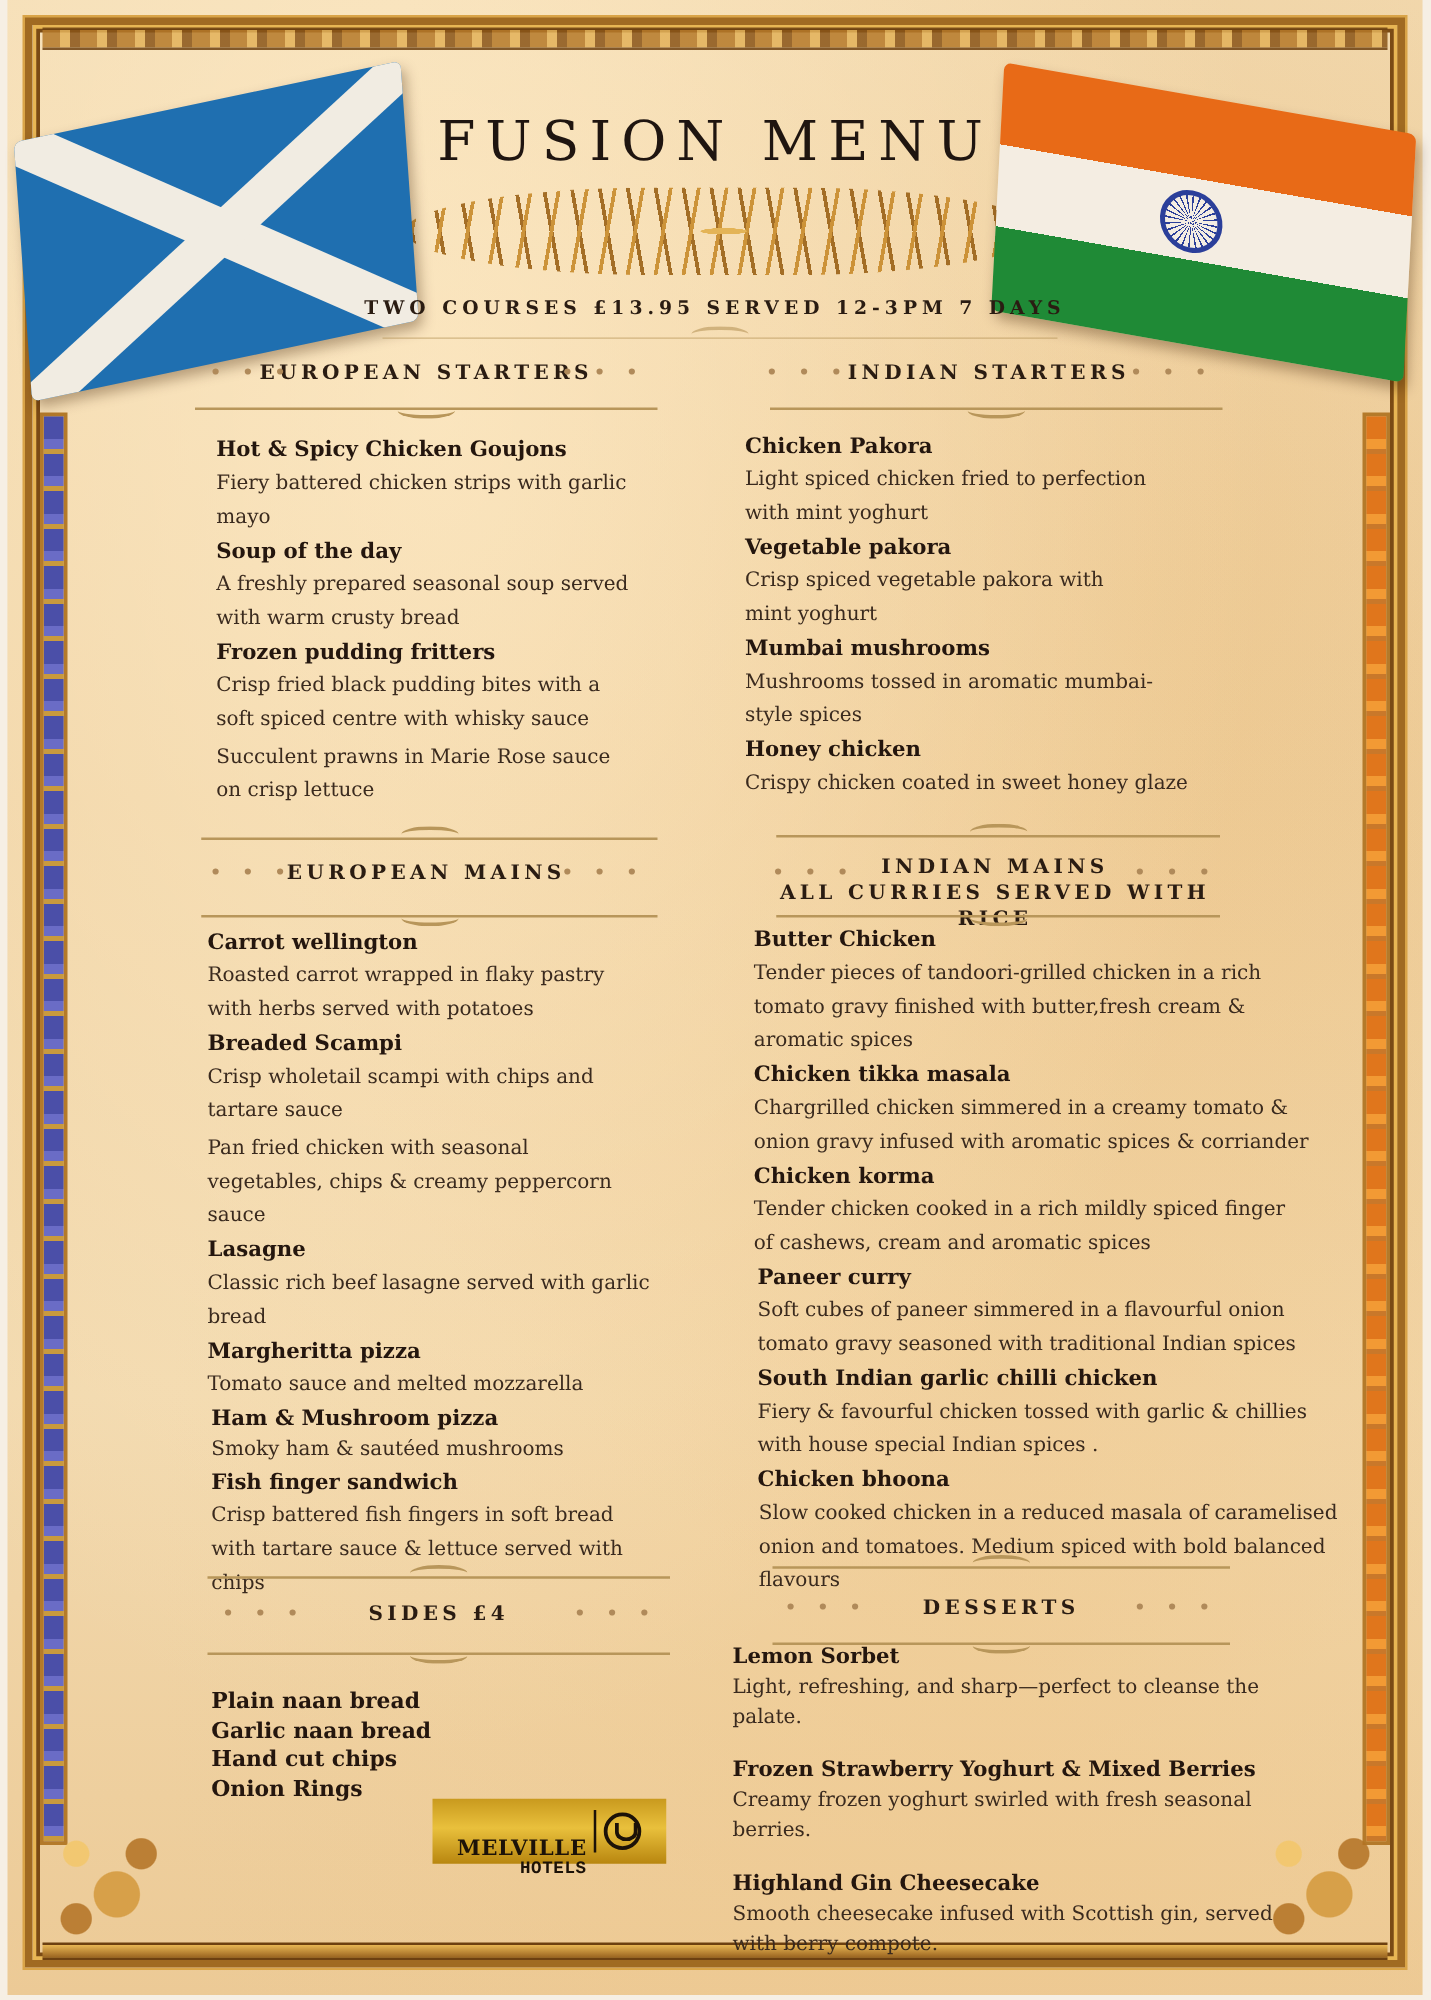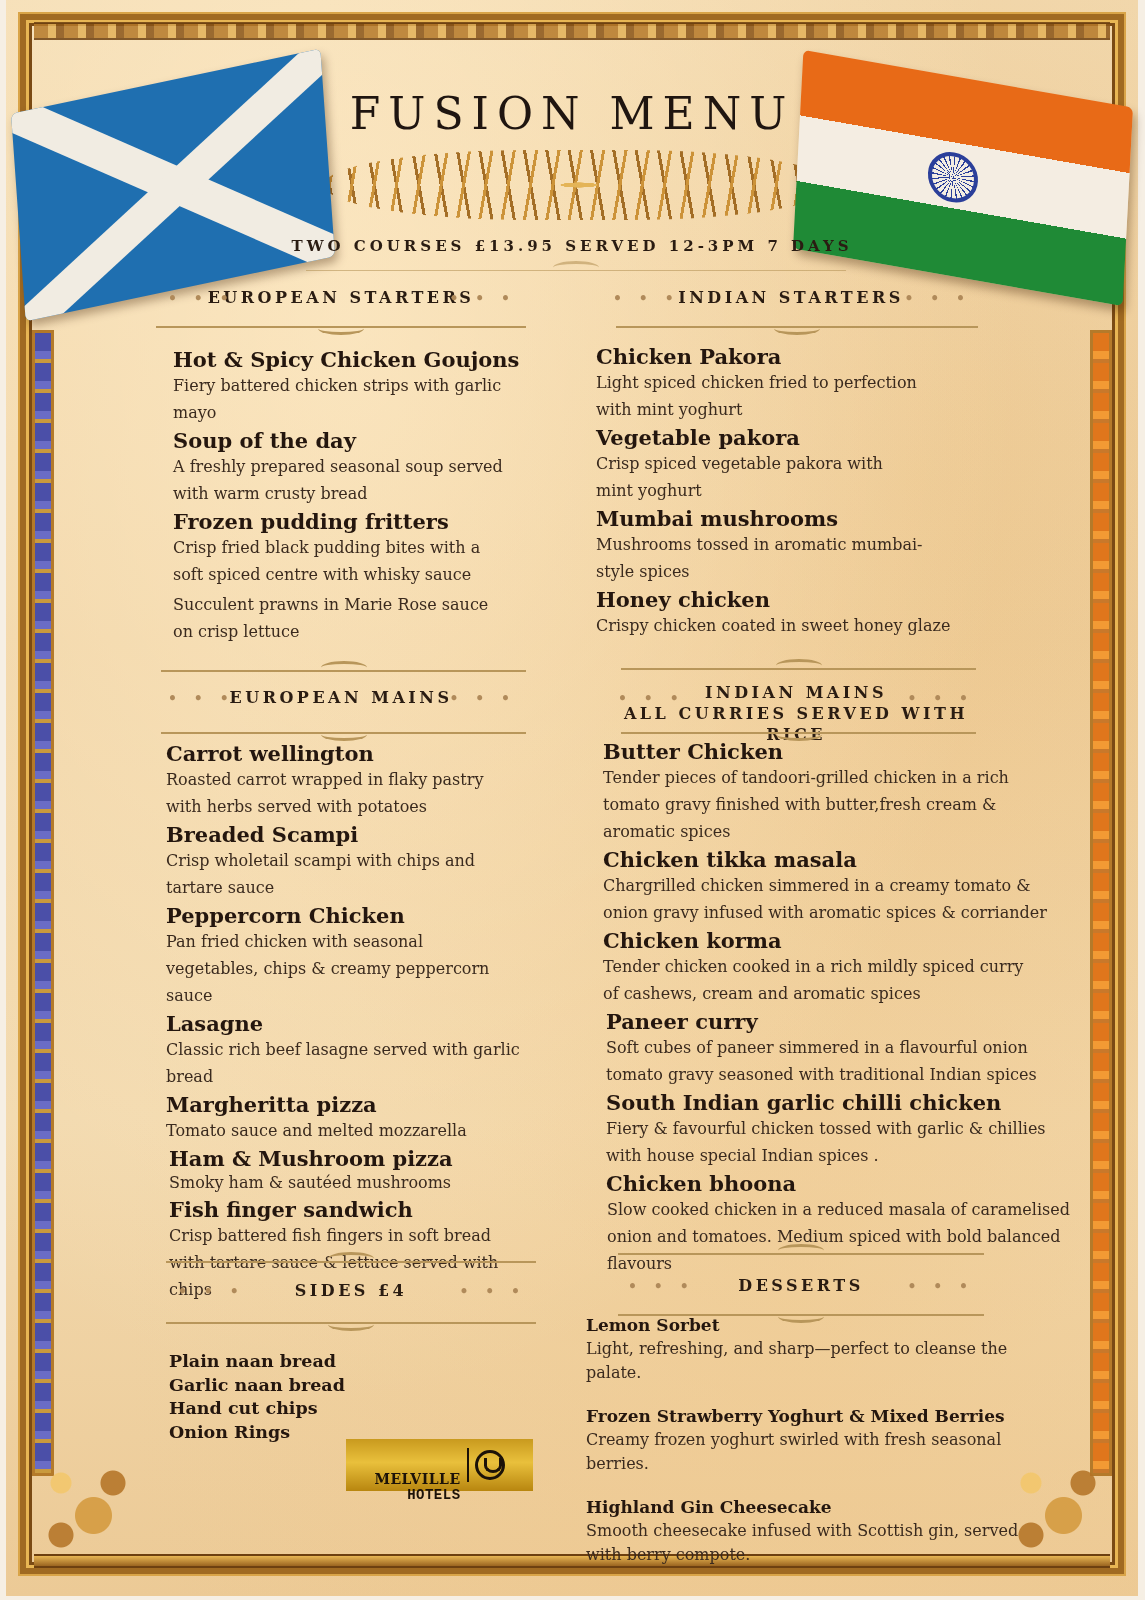--- a/index.html
+++ b/index.html
@@ -107,34 +107,34 @@
     position: absolute; height: 2px; background: #b8965a;
   }
   .rule::after {
     content: ""; position: absolute; left: 50%; top: -4px; width: 46px; height: 10px; margin-left: -23px;
     border-radius: 0 0 50% 50%; border-bottom: 3px solid #b8965a;
   }
   .rule.up::after { top: -9px; border-bottom: none; border-top: 3px solid #b8965a; border-radius: 50% 50% 0 0; }
 
   
   .col { position: absolute; }
-  .item-name { font-weight: bold; font-size: 21px; line-height: 24px; color: #24160e; }
+  .item-name { font-weight: bold; font-size: 17px; line-height: 24px; color: #24160e; }
   .item-desc { font-size: 16px; line-height: 27px; color: #3a2a1e; margin-bottom: 3px; }
   .sides .item-name { font-size: 17.5px; line-height: 23.5px; }
   .desserts .item-name { font-size: 17px; line-height: 23px; }
   .desserts .item-desc { font-size: 16px; line-height: 24px; margin-bottom: 20px; }
 
   
   .logo {
     position: absolute; left: 340px; top: 1439px; width: 187px; height: 52px;
     background: linear-gradient(180deg, #c99a1e, #e9c03c 45%, #b8860f);
     display: flex; align-items: center; justify-content: center; gap: 6px;
   }
   .logo-text { text-align: right; font-family: "DejaVu Serif", serif; font-weight: bold; color: #1c1208; line-height: 16px; }
-  .logo-text .l1 { font-size: 14px; letter-spacing: 0.5px; margin-top: 44px; }
+  .logo-text .l1 { font-size: 17px; letter-spacing: 0.5px; margin-top: 44px; }
   .logo-text .l2 { font-size: 14px; letter-spacing: 0.5px; font-family: Liberation Mono, monospace; }
   .logo-bar { width: 2px; height: 34px; background: #1c1208; }
   .logo-emblem {
     width: 30px; height: 30px; border-radius: 50%; border: 3px solid #1c1208; position: relative;
   }
   .logo-emblem::after {
     content: ""; position: absolute; left: 6px; top: 5px; width: 12px; height: 12px;
     border: 3px solid #1c1208; border-top: none; border-radius: 0 0 50% 50%;
   }
 </style>
@@ -211,39 +211,38 @@
     <div>ALL CURRIES SERVED WITH RICE</div>
     <span class="dots" style="right:22px; top:6px;">• • •</span>
   </div>
   <div class="rule" style="left:615px; width:355px; top:732px;"></div>
 
   <div class="col" style="left:160px; top:742px; width:390px;">
     <div class="item-name">Carrot wellington</div>
     <div class="item-desc" style="width:345px;">Roasted carrot wrapped in flaky pastry with herbs served with potatoes</div>
     <div class="item-name">Breaded Scampi</div>
     <div class="item-desc" style="width:355px;">Crisp wholetail scampi with chips and tartare sauce</div>
-    <div class="item-name">Peppercorn Chicken</div>
     <div class="item-desc" style="width:345px;">Pan fried chicken with seasonal vegetables, chips &amp; creamy peppercorn sauce</div>
     <div class="item-name">Lasagne</div>
     <div class="item-desc" style="width:390px;">Classic rich beef lasagne served with garlic bread</div>
     <div class="item-name">Margheritta pizza</div>
     <div class="item-desc">Tomato sauce and melted mozzarella</div>
     <div class="item-name" style="padding-left:3px;">Ham &amp; Mushroom pizza</div>
     <div class="item-desc" style="padding-left:3px; line-height:24px;">Smoky ham &amp; sautéed mushrooms</div>
     <div class="item-name" style="padding-left:3px;">Fish finger sandwich</div>
     <div class="item-desc" style="padding-left:3px; width:350px;">Crisp battered fish fingers in soft bread with tartare sauce &amp; lettuce served with chips</div>
   </div>
 
   <div class="col" style="left:597px; top:740px; width:480px;">
     <div class="item-name">Butter Chicken</div>
     <div class="item-desc" style="width:450px;">Tender pieces of tandoori-grilled chicken in a rich tomato gravy finished with butter,fresh cream &amp; aromatic spices</div>
     <div class="item-name">Chicken tikka masala</div>
     <div class="item-desc" style="width:455px;">Chargrilled chicken simmered in a creamy tomato &amp; onion gravy infused with aromatic spices &amp; corriander</div>
     <div class="item-name">Chicken korma</div>
-    <div class="item-desc" style="width:430px;">Tender chicken cooked in a rich mildly spiced curry of cashews, cream and aromatic spices</div>
+    <div class="item-desc" style="width:430px;">Tender chicken cooked in a rich mildly spiced finger of cashews, cream and aromatic spices</div>
     <div class="item-name" style="padding-left:3px;">Paneer curry</div>
     <div class="item-desc" style="padding-left:3px; width:470px;">Soft cubes of paneer simmered in a flavourful onion tomato gravy seasoned with traditional Indian spices</div>
     <div class="item-name" style="padding-left:3px;">South Indian garlic chilli chicken</div>
     <div class="item-desc" style="padding-left:3px; width:470px;">Fiery &amp; favourful chicken tossed with garlic &amp; chillies with house special Indian spices .</div>
     <div class="item-name" style="padding-left:3px;">Chicken bhoona</div>
     <div class="item-desc" style="padding-left:4px; width:482px;">Slow cooked chicken in a reduced masala of caramelised onion and tomatoes. Medium spiced with bold balanced flavours</div>
   </div>
 
   <div class="rule up" style="left:160px; width:370px; top:1261px;"></div>
   <div class="sec-head" style="left:160px; width:370px; top:1281px;">

